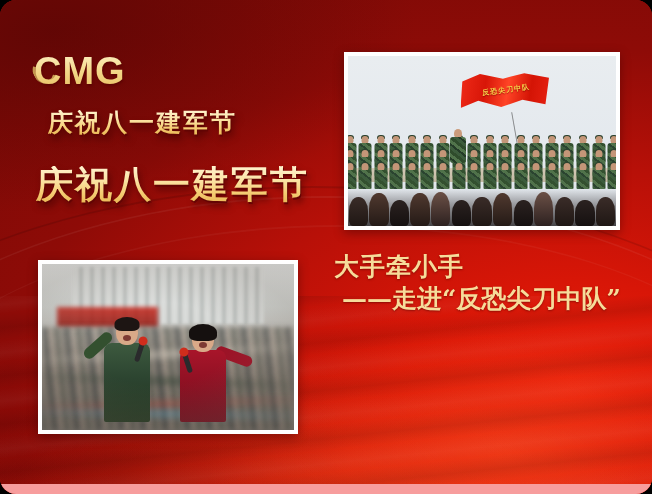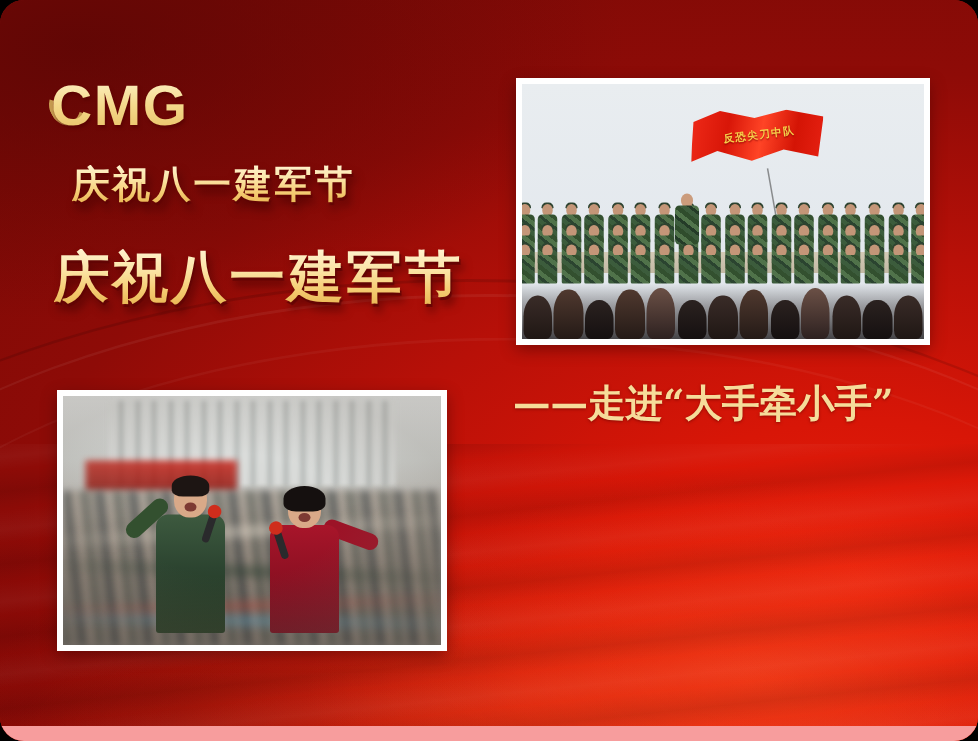--- a/index.html
+++ b/index.html
@@ -818,18 +818,19 @@
         <div class="s-hair"></div>
         <div class="s-mouth"></div>
         <div class="mic m2"></div>
       </div>
 
       <div class="blur-veil"></div>
     </div>
   </div>
 
   <div class="title-block">
-    <div class="title-line l2">——走进“大手牵小手”</div>
+    <div class="title-line l1">大手牵小手</div>
+    <div class="title-line l2">——走进“反恐尖刀中队”</div>
   </div>
 
 
   <div class="bottom-band"></div>
 </div>
 
 </body></html>

